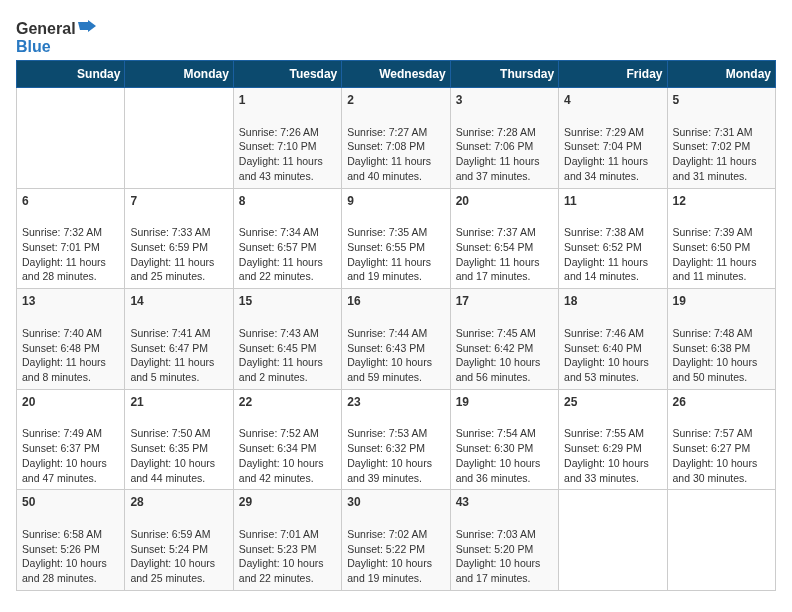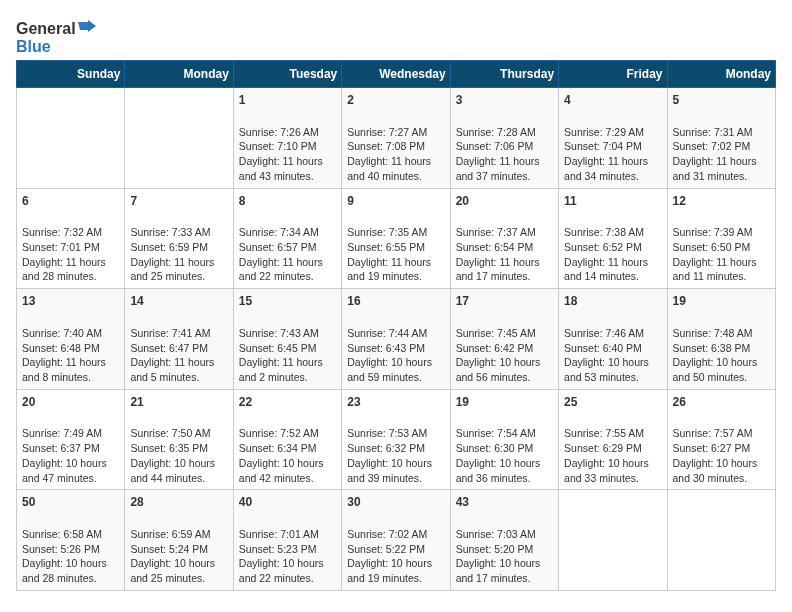--- a/index.html
+++ b/index.html
@@ -221,21 +221,21 @@
       <tr>
         <td>
           <div class="day-num">50</div>
           <div class="cell-text">Sunrise: 6:58 AM<br>Sunset: 5:26 PM<br>Daylight: 10 hours and 28 minutes.</div>
         </td>
         <td>
           <div class="day-num">28</div>
           <div class="cell-text">Sunrise: 6:59 AM<br>Sunset: 5:24 PM<br>Daylight: 10 hours and 25 minutes.</div>
         </td>
         <td>
-          <div class="day-num">40</div>
+          <div class="day-num">29</div>
           <div class="cell-text">Sunrise: 7:01 AM<br>Sunset: 5:23 PM<br>Daylight: 10 hours and 22 minutes.</div>
         </td>
         <td>
           <div class="day-num">30</div>
           <div class="cell-text">Sunrise: 7:02 AM<br>Sunset: 5:22 PM<br>Daylight: 10 hours and 19 minutes.</div>
         </td>
         <td>
           <div class="day-num">43</div>
           <div class="cell-text">Sunrise: 7:03 AM<br>Sunset: 5:20 PM<br>Daylight: 10 hours and 17 minutes.</div>
         </td>

